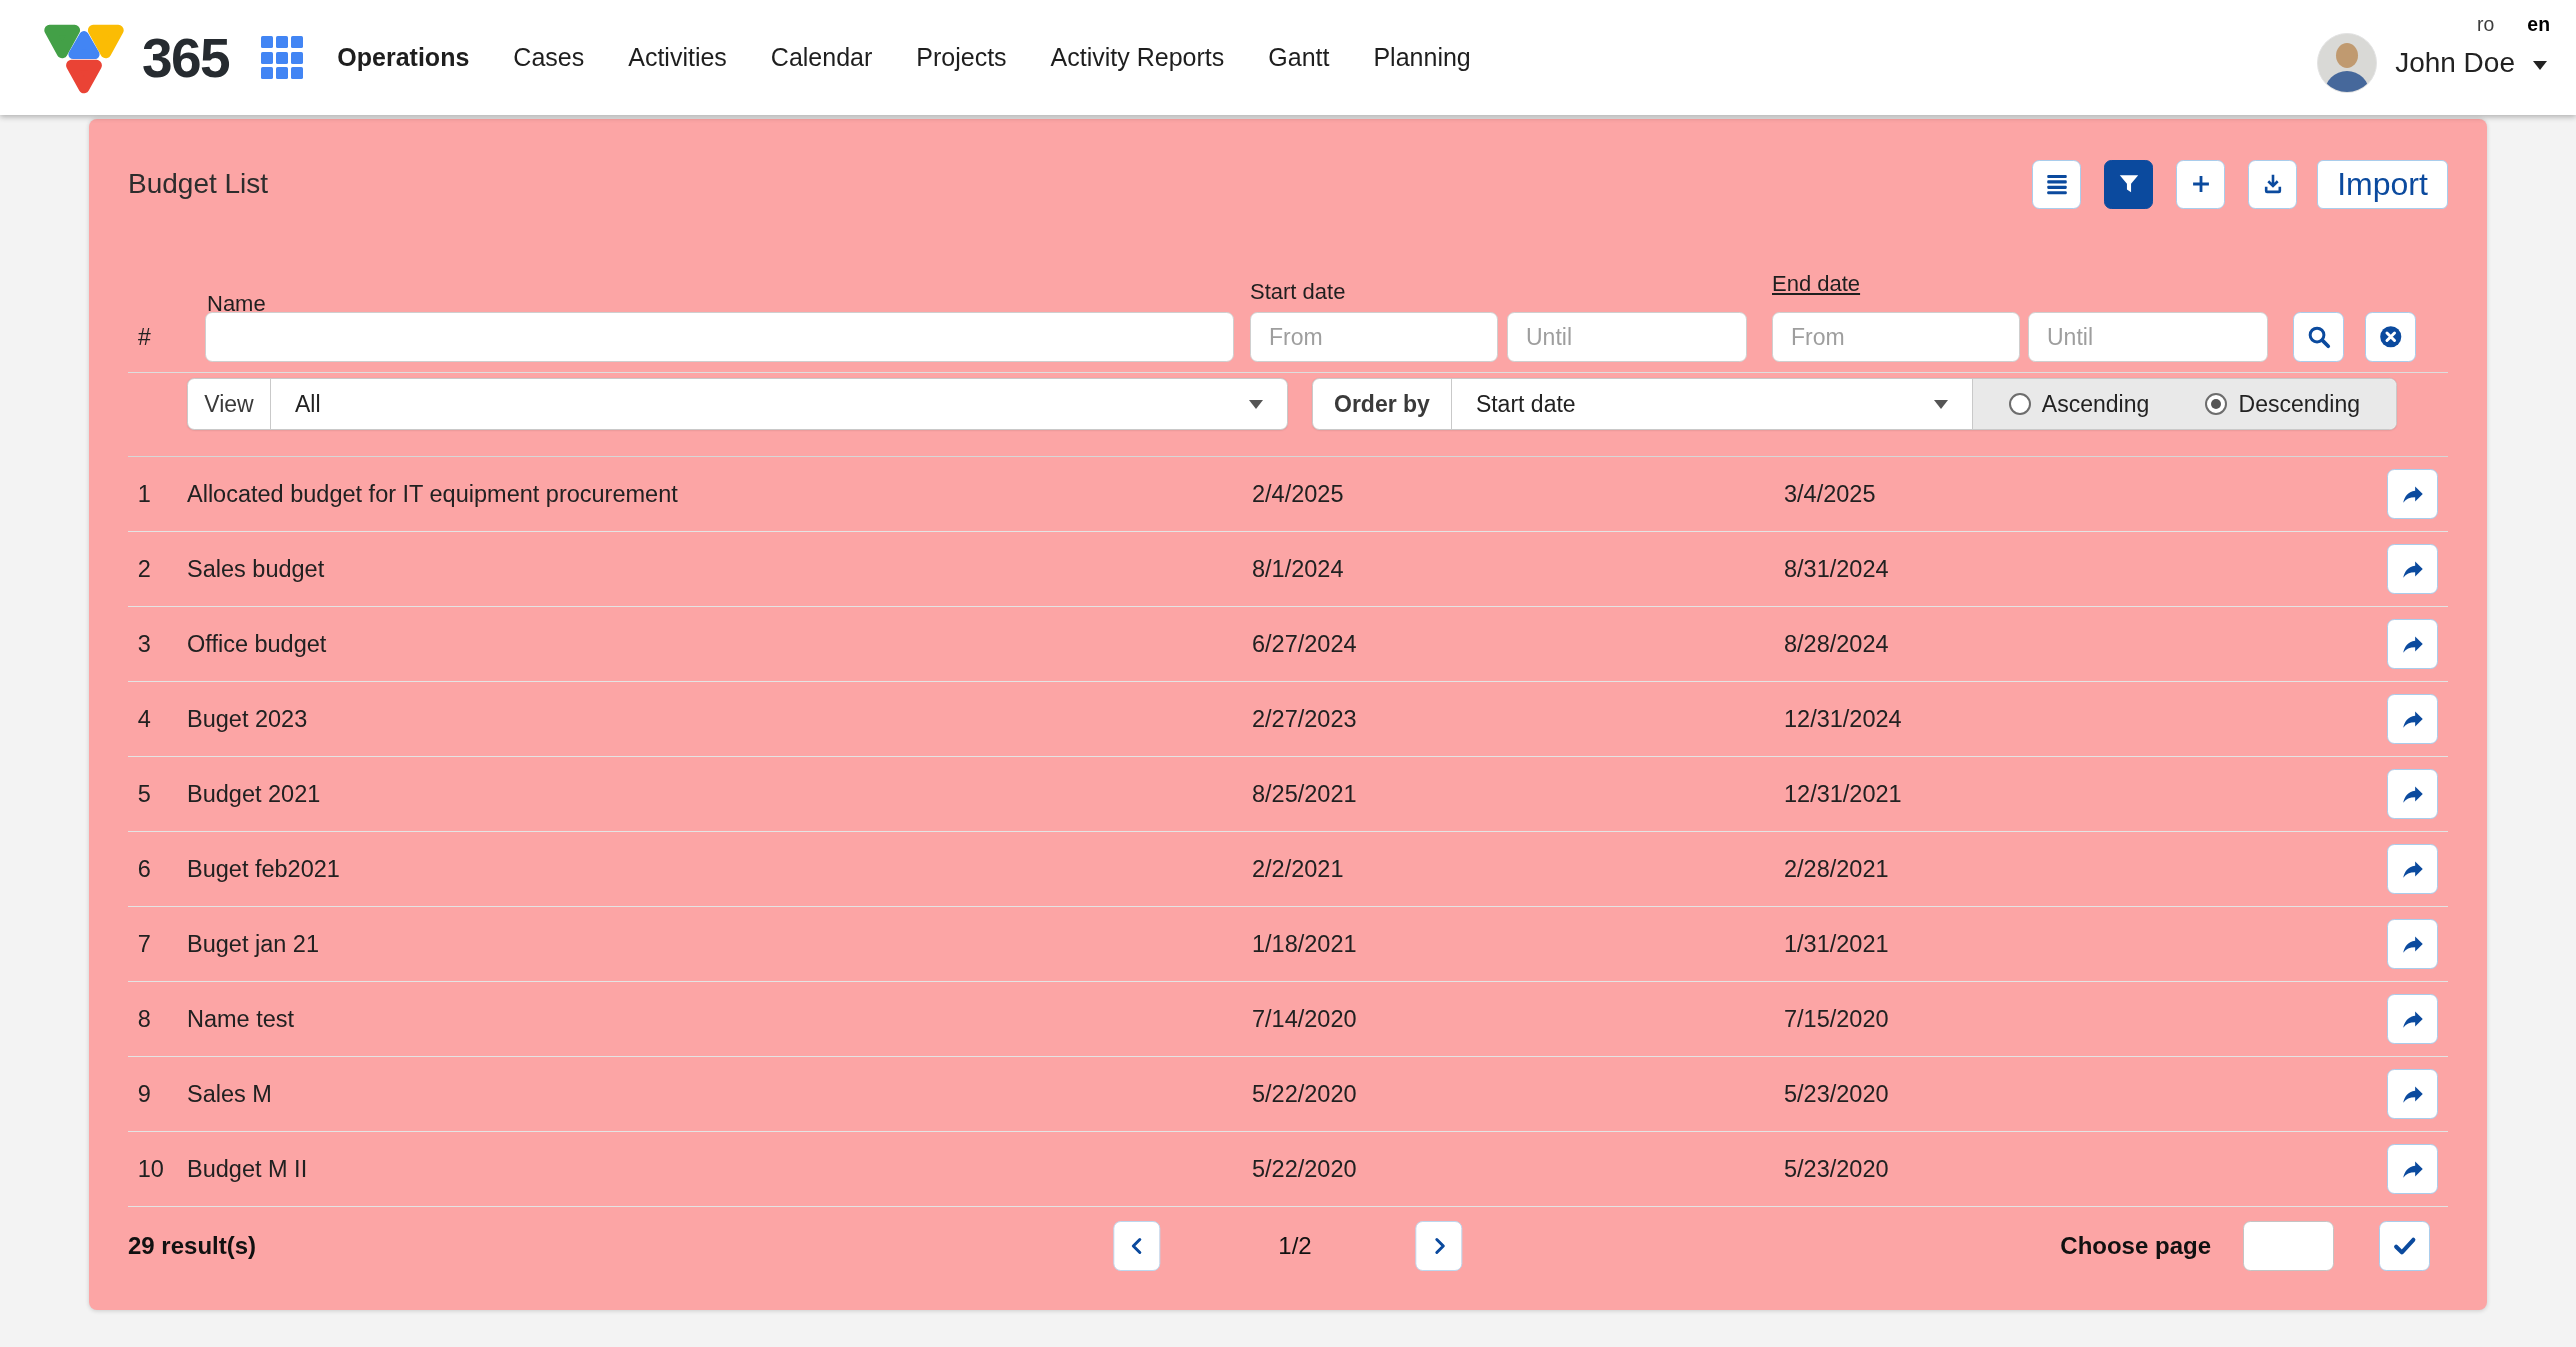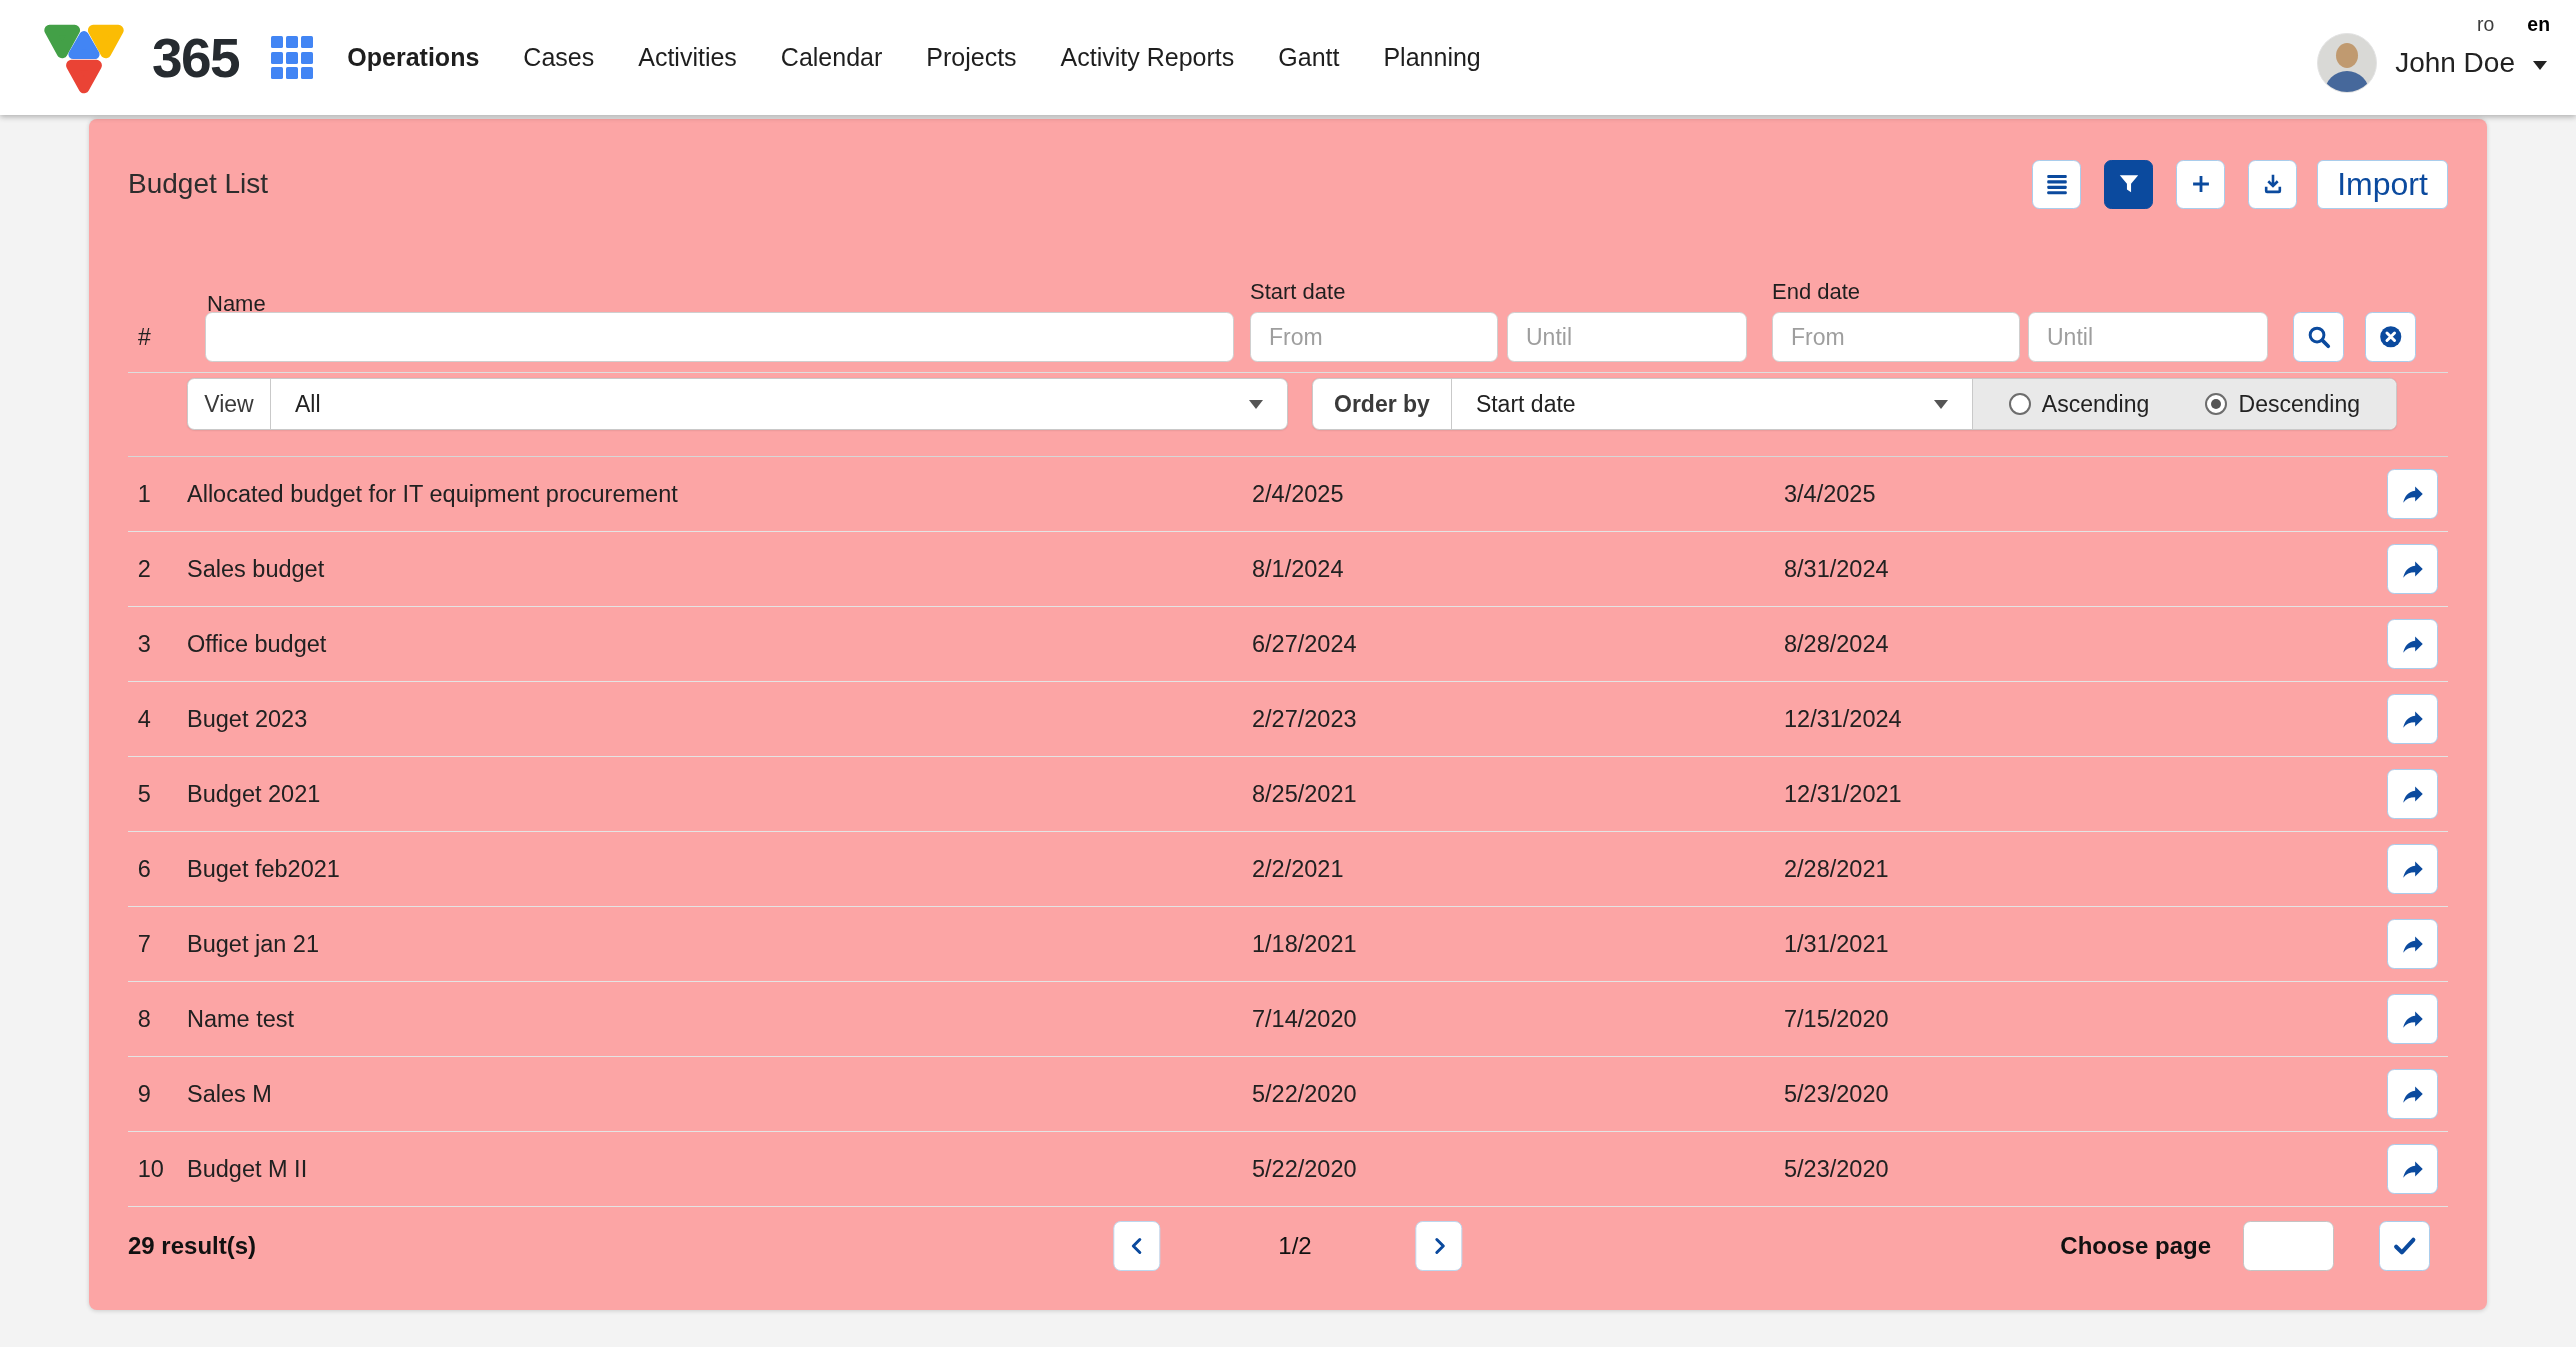--- a/index.html
+++ b/index.html
@@ -3,21 +3,21 @@
 <meta charset="utf-8">
 <style>
   * { box-sizing: border-box; margin: 0; padding: 0; }
   html,body { width:2576px; height:1348px; background:#f3f3f3;
               font-family:"Liberation Sans", sans-serif; color:#212121; }
 
   
   .topbar { position:relative; height:115px; background:#fff; display:flex; align-items:center;
             padding:0 29px 0 36px; box-shadow:0 2.4px 5.7px rgba(0,0,0,.28); z-index:5; }
   .brand { display:flex; align-items:center; }
-  .brand-name { font-size:55px; font-weight:700; color:#262b30; letter-spacing:-1.6px; margin-left:20px; }
+  .brand-name { font-size:55px; font-weight:700; color:#262b30; letter-spacing:-1.6px; margin-left:10px; }
   .grid-icon { display:grid; grid-template-columns:repeat(3,12px); grid-template-rows:repeat(3,12px);
                gap:3.2px; margin-left:32px; cursor:pointer; }
   .grid-icon span { background:#4285f4; border-radius:1.6px; }
   .mainnav { display:flex; align-items:center; gap:44px; margin-left:34px; }
   .nav-item { font-size:25px; color:#1e1e1e; cursor:pointer; white-space:nowrap; }
   .nav-item.active { font-weight:700; }
   .lang { position:absolute; top:13px; right:26px; font-size:19.4px; display:flex; gap:13px; }
   .lang .ro { color:#3c3c3c; cursor:pointer; }
   .lang .en { color:#000; font-weight:700; cursor:pointer;margin-left:20px; }
   .userbox { margin-left:auto; display:flex; align-items:center; gap:18px; cursor:pointer; margin-top:11.3px; }
@@ -188,21 +188,21 @@
 
   <div class="hash">#</div>
 
   <div class="flabel" style="left:118px; top:172px;">Name</div>
   <input class="fin" style="left: 116px; top: 193px; width: 1029px;" placeholder="">
 
   <div class="flabel" style="left:1161px; top:160px;">Start date</div>
   <input class="fin" style="left: 1161px; top: 193px; width: 248px;" placeholder="From">
   <input class="fin" style="left: 1418px; top: 193px; width: 240px;" placeholder="Until">
 
-  <div class="flabel" style="left:1683px; top:160px;">End date</div>
+  <div class="flabel" style="left:1683px; top:152px;text-decoration:underline;">End date</div>
   <input class="fin" style="left: 1683px; top: 193px; width: 248px;" placeholder="From">
   <input class="fin" style="left: 1939px; top: 193px; width: 240px;" placeholder="Until">
 
   <div class="sq-btn" style="left:2204px;">
     <svg viewBox="0 0 24 24">
       <circle cx="10.5" cy="10.5" r="6" fill="none" stroke="#0b4a9e" stroke-width="2.6"></circle>
       <line x1="15.2" y1="15.2" x2="20.3" y2="20.3" stroke="#0b4a9e" stroke-width="3.2" stroke-linecap="round"></line>
     </svg>
   </div>
   <div class="sq-btn" style="left:2276px;">

